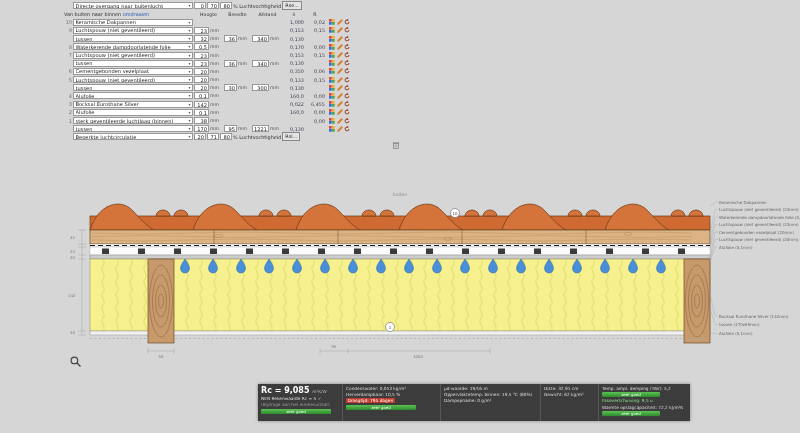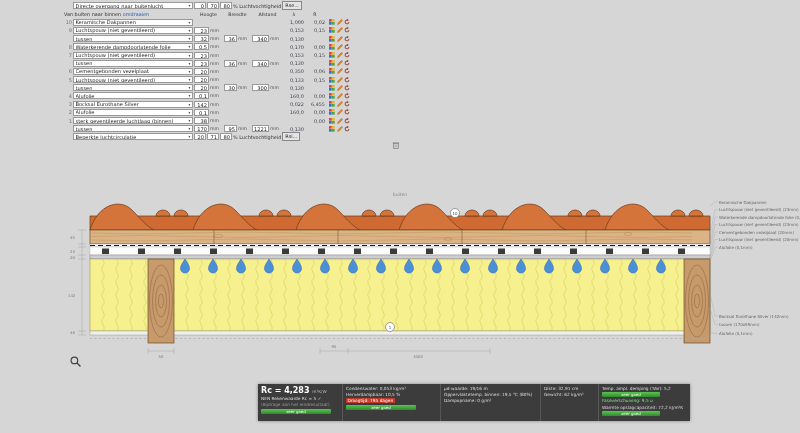--- a/index.html
+++ b/index.html
@@ -763,21 +763,21 @@
       <text x="651" y="147">Alufolie (0,1mm)</text>
     </g>
   </svg>
 
   <svg class="zoomicon" viewBox="0 0 10 10">
       <use href="#i-mag"></use>
     </svg>
 
   <div class="statusbar">
     <div class="scol c1">
-      <div class="rcline"><span>Rc = 4,283</span> <span class="rcunit">m²K/W</span></div>
+      <div class="rcline"><span>Rc = 9,085</span> <span class="rcunit">m²K/W</span></div>
       <div class="tiny">NEN Rekenwaarde  Rc = 5  ✓</div>
       <div class="tiny dimtx">(Bijdrage aan het eindresultaat)</div>
       <div class="gbar">zeer goed</div>
     </div>
     <div class="scol c2">
       <div class="tiny">Condenswater: 0,053 kg/m²</div>
       <div class="tiny">Herverdampbaar: 10,5 %</div>
       <div class="redchip">Droogtijd: 795 dagen</div>
       <div class="gbar">zeer goed</div>
     </div>

